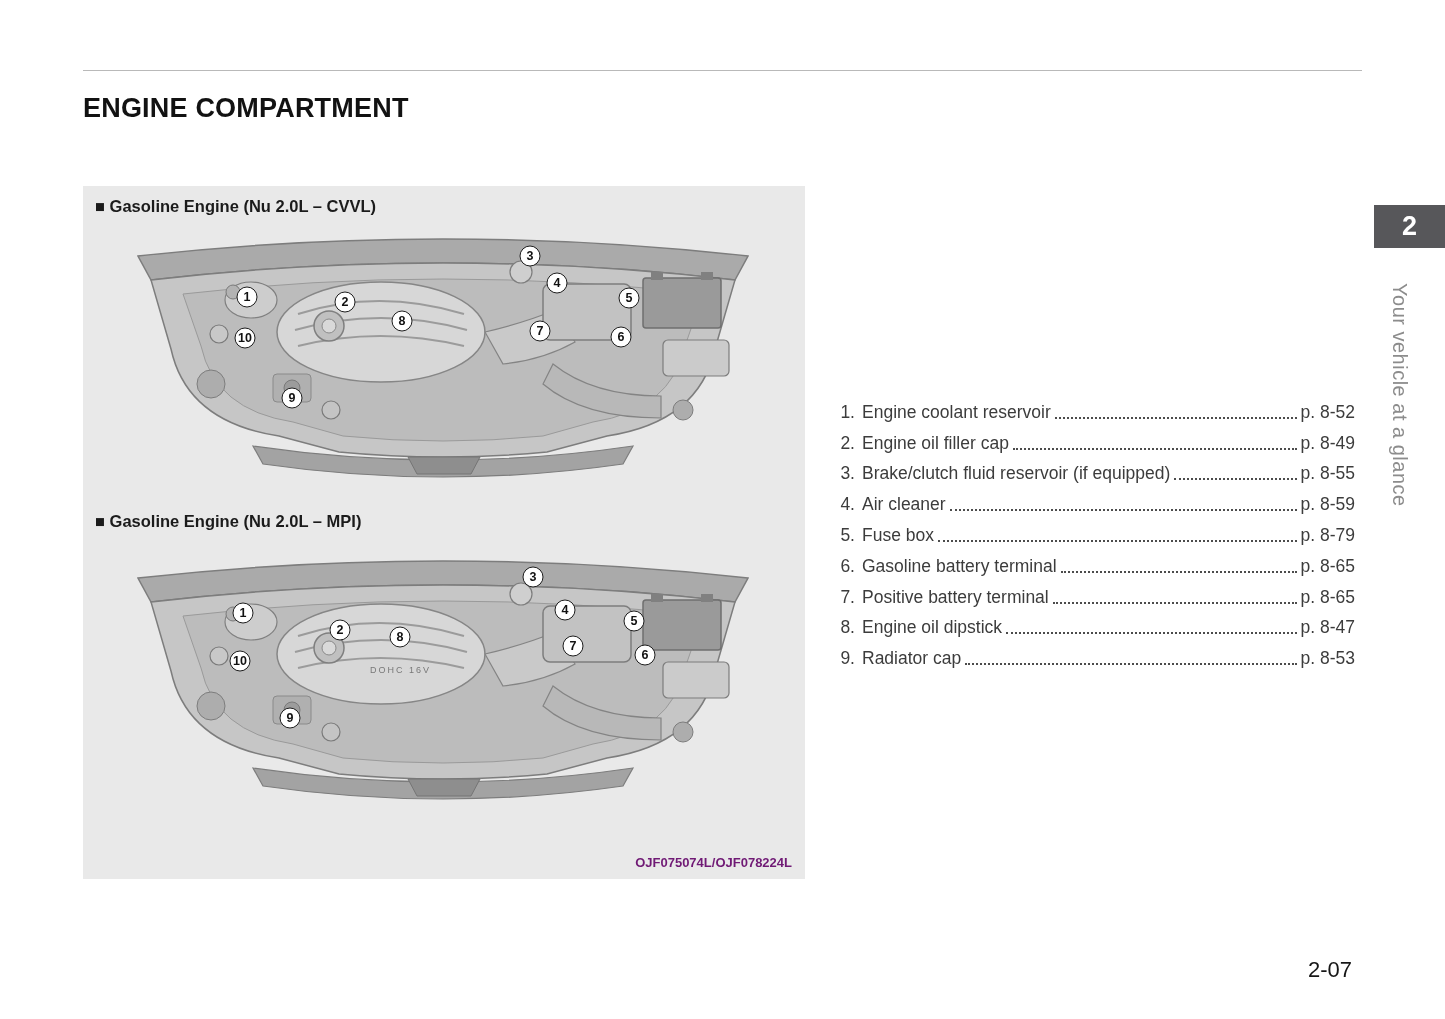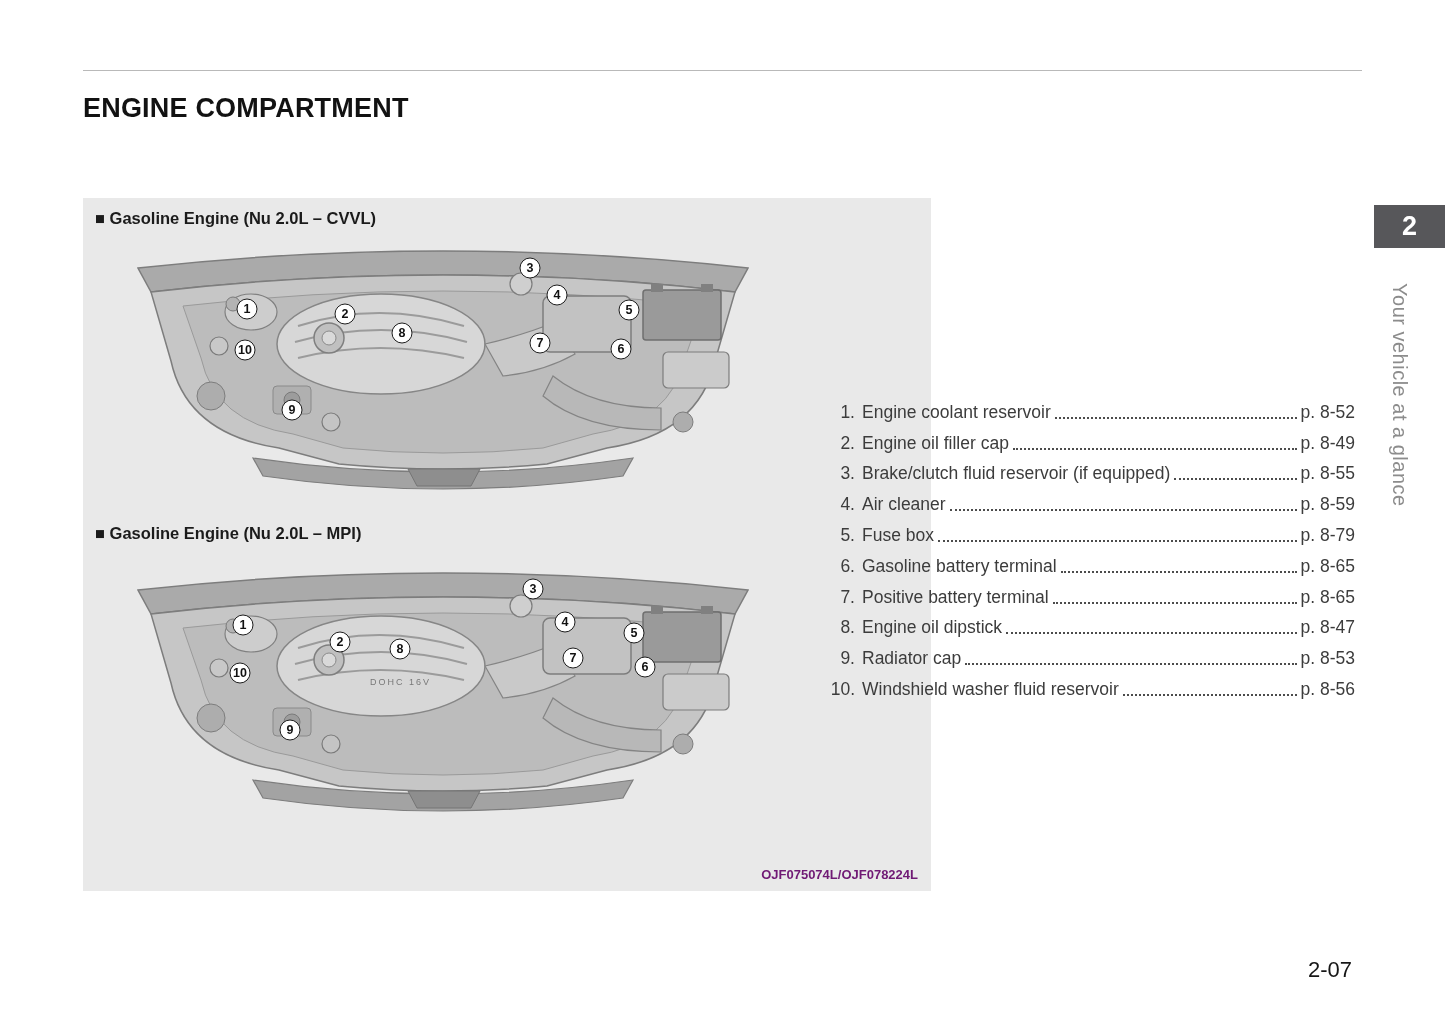--- a/index.html
+++ b/index.html
@@ -3,21 +3,21 @@
 <meta charset="utf-8">
 <title>Engine Compartment</title>
 <style>
   *{margin:0;padding:0;box-sizing:border-box}
   html,body{width:1445px;height:1019px;background:#ffffff;font-family:"Liberation Sans",sans-serif;position:relative;overflow:hidden}
 
   .top-rule{position:absolute;left:83px;top:70px;width:1279px;height:1px;background:#b9b9b9}
 
   .heading{position:absolute;left:83px;top:93px;font-size:27px;font-weight:700;color:#121212;letter-spacing:.2px}
 
-  .figure-panel{position:absolute;left:83px;top:198px;width:848px;height:693px;background:#e9e9e9}
+  .figure-panel{position:absolute;left:83px;top:186px;width:722px;height:693px;background:#e9e9e9}
   .fig-svg{position:absolute;left:0;top:0}
   .diagram-title{position:absolute;left:12px;font-size:16.5px;font-weight:700;color:#1b1b1b;white-space:nowrap}
   .dt1{top:11px}
   .dt2{top:326px}
   .callout-layer{position:absolute;inset:0;pointer-events:none}
   .callout{position:absolute;width:21px;height:21px;border:1.6px solid #1e1e1e;border-radius:50%;background:#ffffff;transform:translate(-50%,-50%);display:flex;align-items:center;justify-content:center;font-size:12.5px;font-weight:700;color:#111;line-height:1}
   .figure-note{position:absolute;left:20px;top:645px;font-size:16.5px;font-weight:600;color:#1f1f1f;white-space:nowrap}
   .figure-code{position:absolute;right:13px;top:669px;font-size:13px;font-weight:700;color:#701a75}
   .engine-badge{position:absolute;left:252px;top:479px;width:96px;text-align:right;font-size:9px;color:#787878;letter-spacing:2px}
 
@@ -173,26 +173,20 @@
       <span class="label">Engine oil dipstick</span>
       <span class="leader"></span>
       <span class="pageref">p. 8-47</span>
     </div>
     <div class="list-row">
       <span class="num">9.</span>
       <span class="label">Radiator cap</span>
       <span class="leader"></span>
       <span class="pageref">p. 8-53</span>
     </div>
-    <div class="list-row">
-      <span class="num">10.</span>
-      <span class="label">Windshield washer fluid reservoir</span>
-      <span class="leader"></span>
-      <span class="pageref">p. 8-56</span>
-    </div>
   </div>
 
 <div class="side-tab">
   <span>2</span>
 </div>
 <div class="vertical-label">Your vehicle at a glance</div>
 
 <div class="page-number">2-07</div>
 
 </body></html>

